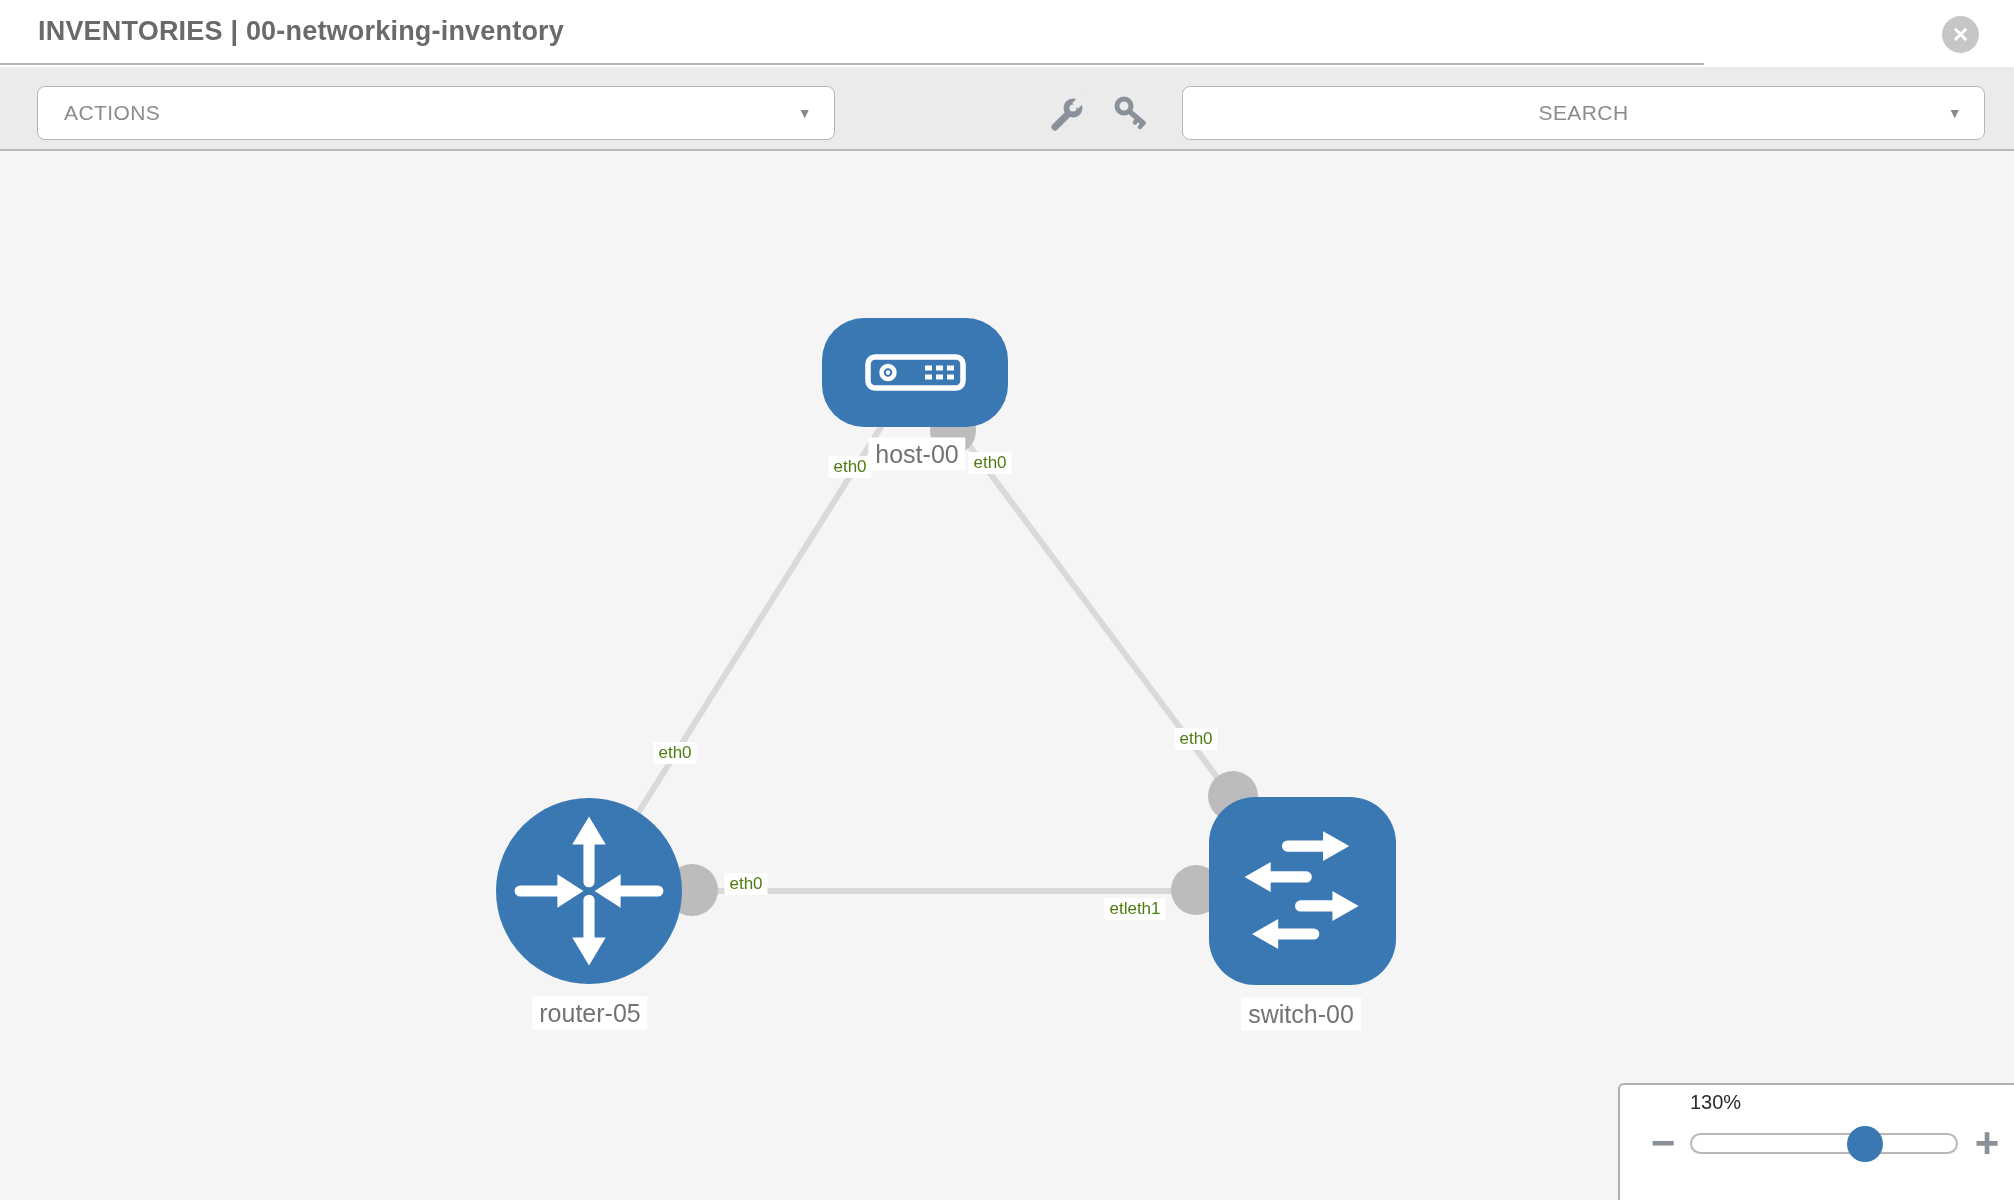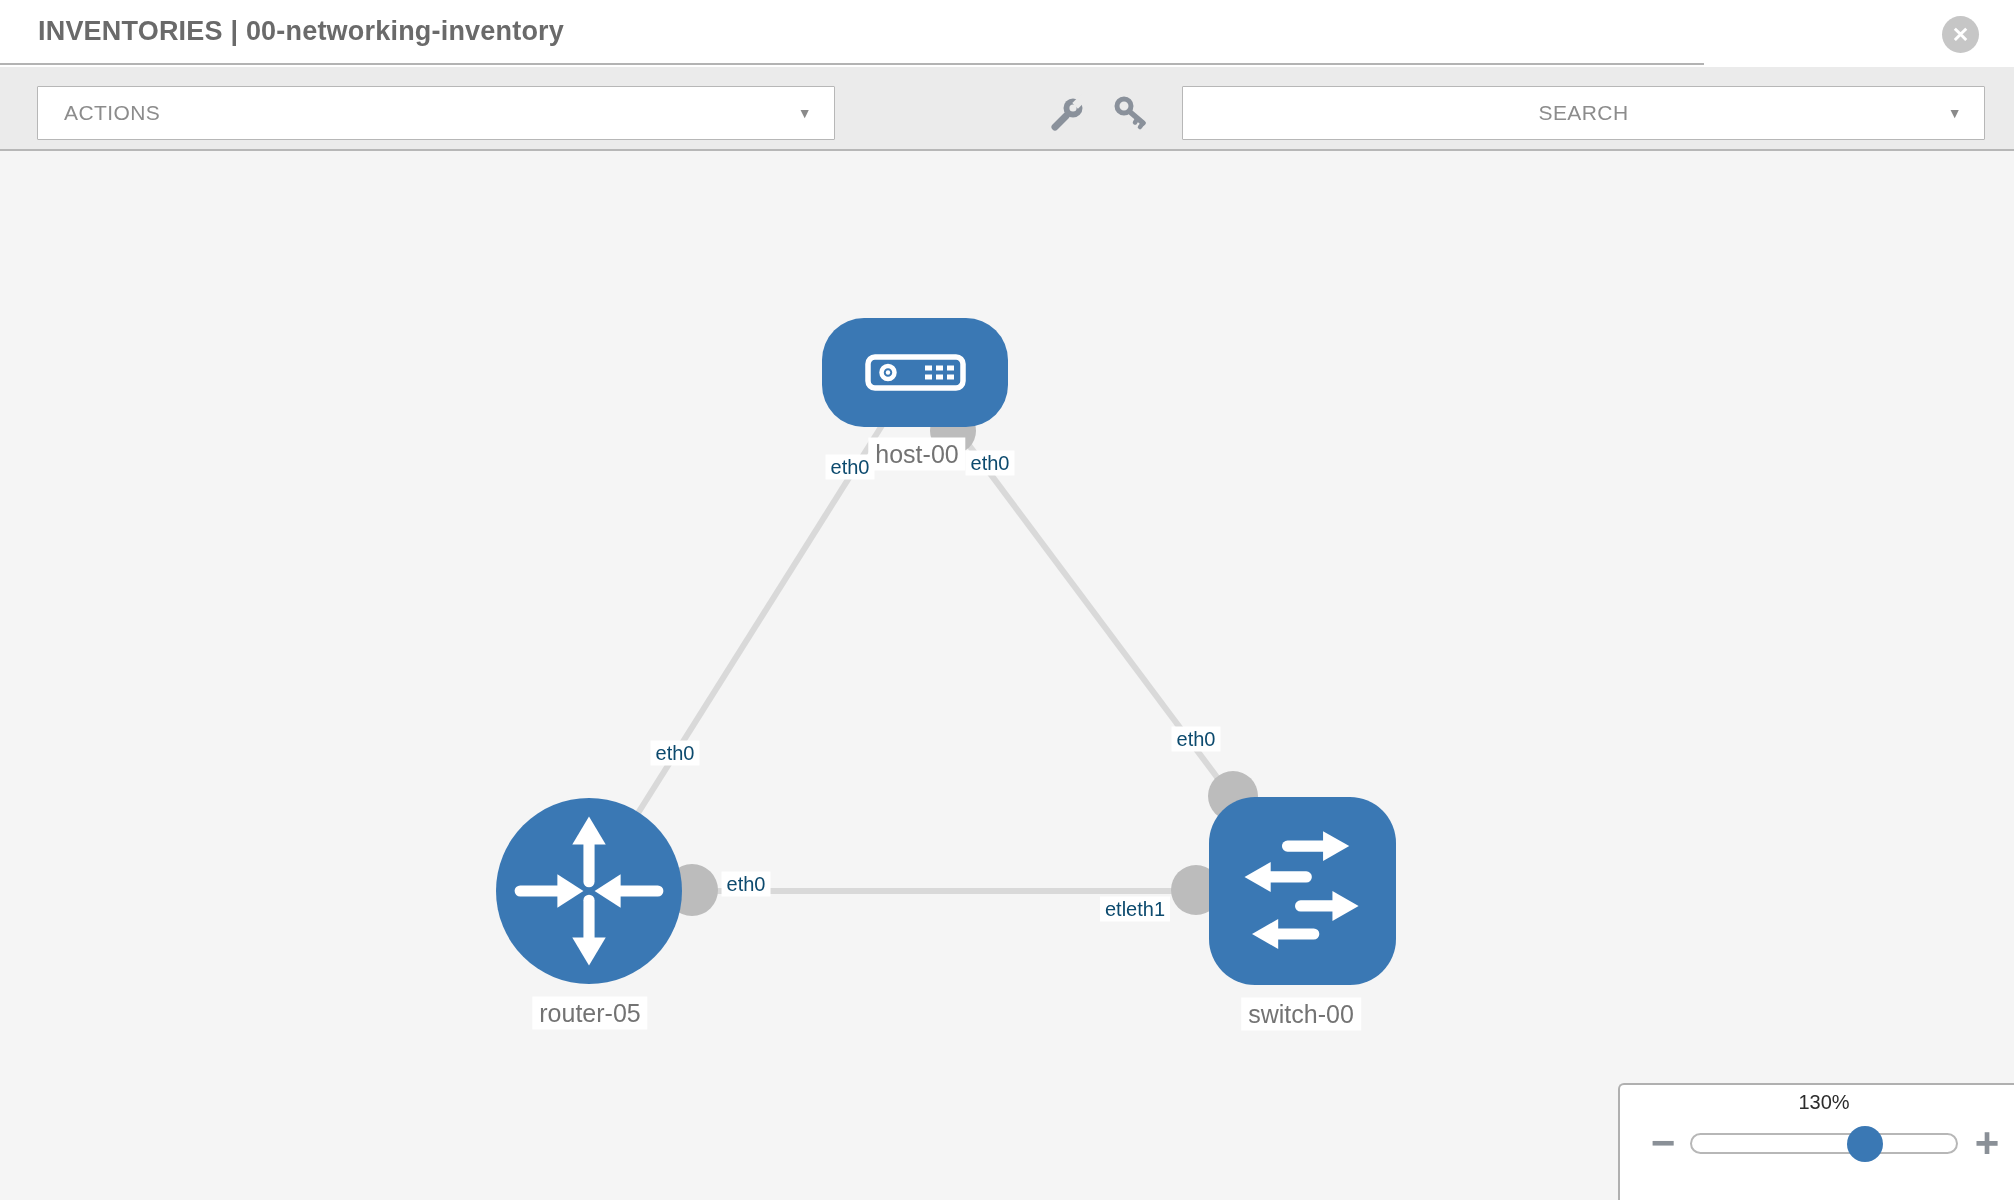--- a/index.html
+++ b/index.html
@@ -14,21 +14,21 @@
            color:#6a6a6a; letter-spacing:0.2px; }
   .close-btn { position:absolute; left:1942px; top:16px; width:37px; height:37px;
                border-radius:50%; background:#c6c6c6; color:#fff; font-size:21px;
                font-weight:bold; display:flex; align-items:center; justify-content:center;
                cursor:pointer; }
 
   
   .toolbar { position:absolute; left:0; top:67px; width:2014px; height:84px;
              background:#ebebeb; border-bottom:2px solid #b7b7b7; }
   .select { position:absolute; top:19px; height:54px; background:#fff;
-            border:1px solid #b7b7b7; border-radius:1px; display:flex;
+            border:1px solid #b7b7b7; border-radius:8px; display:flex;
             align-items:center; padding:0 26px; color:#8c8c8c; font-size:21px;
             letter-spacing:0.4px; cursor:pointer; }
   .select .caret { position:absolute; right:22px; top:50%; transform:translateY(-50%);
                    font-size:14px; color:#8a8a8a; }
   .actions-select { left:37px; width:798px; }
   .search-select  { left:1182px; width:803px;justify-content:center; }
   .tool-icon { position:absolute; top:94px; width:40px; height:40px; cursor:pointer; }
   .wrench-icon { left:1047px; }
   .key-icon    { left:1112px; }
 
@@ -37,29 +37,29 @@
             background:#f5f5f5; }
   .graph-svg { position:absolute; left:0; top:0; }
 
   .node { position:absolute; background:#3a78b4; z-index:2; cursor:pointer; }
   .node svg { display:block; }
   .node-host   { left:822px;  top:167px; width:186px; height:109px; border-radius:42px; }
   .node-router { left:496px;  top:647px; width:186px; height:186px; border-radius:50%; }
   .node-switch { left:1209px; top:646px; width:187px; height:188px; border-radius:46px; }
 
   .chip { position:absolute; transform:translate(-50%,-50%); background:#fff;
-          color:#0c4a6e; padding:1px 5px; font-size:20px; white-space:nowrap;
+          color:#4d7c0f; padding:1px 5px; font-size:17px; white-space:nowrap;
           z-index:3; }
   .node-label { font-size:25px; padding:2px 7px; color:#737373; }
 
   
   .zoom-panel { position:absolute; left:1618px; top:1083px; width:398px; height:119px;
                 background:#fff; border:2px solid #b0b0b0; border-right:none;
                 border-bottom:none; border-top-left-radius:6px; z-index:5; }
-  .zoom-level { position:absolute; left:70px; top:6px; width:268px; text-align:center;
+  .zoom-level { position:absolute; left:70px; top:6px; width:268px; text-align:left;
                 font-size:20px; color:#2c2c2c; }
   .zoom-minus, .zoom-plus { position:absolute; top:36px; width:38px; height:44px;
                 text-align:center; font-size:42px; font-weight:bold; color:#8a9097;
                 line-height:44px; cursor:pointer; }
   .zoom-minus { left:24px; }
   .zoom-plus  { left:348px; }
   .zoom-track { position:absolute; left:70px; top:48px; width:268px; height:21px;
                 background:#fff; border:2px solid #b7b7b7; border-radius:12px;
                 cursor:pointer; }
   .zoom-handle { position:absolute; left:227px; top:41px; width:36px; height:36px;

